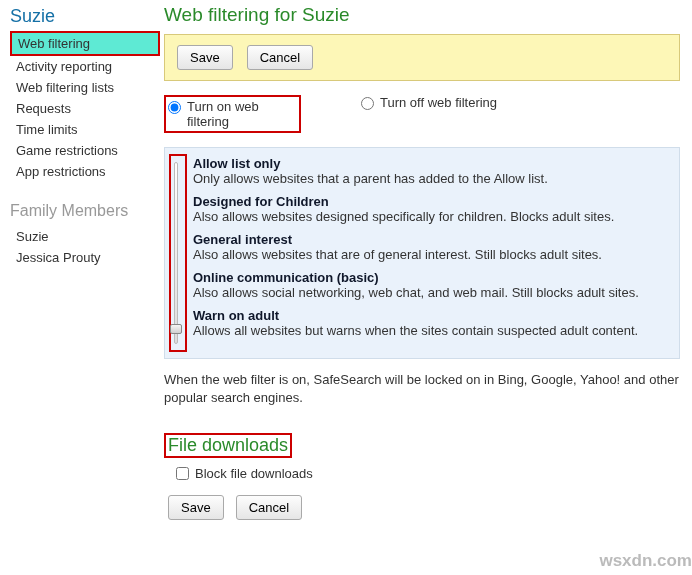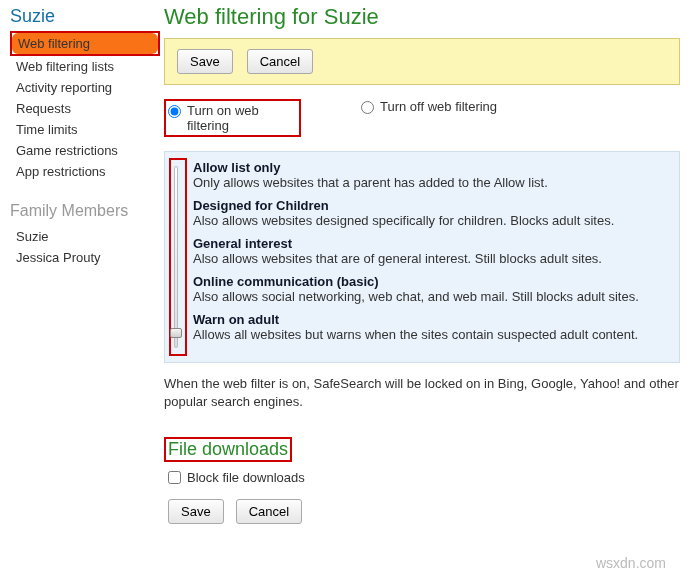--- a/index.html
+++ b/index.html
@@ -1,56 +1,56 @@
 <!DOCTYPE html>
 <html><head>
   <meta charset="utf-8">
   <style>
     * { box-sizing: border-box; margin: 0; padding: 0; }
     body { font-family: "Segoe UI", Arial, sans-serif; font-size: 13px; color: #333; background: #fff; width: 692px; }
     .container { display: flex; }
     .sidebar { width: 160px; padding: 6px 0 0 10px; }
     .sidebar-title { color: #1570a6; font-size: 18px; font-weight: normal; margin-bottom: 4px; }
     .sidebar-item { padding: 3px 6px; color: #333; cursor: pointer; }
-    .sidebar-item.selected { background: #f97316; border-radius: 6px; }
+    .sidebar-item.selected { background: #5eead4; }
     .sidebar-section-title { color: #999; font-size: 16px; margin: 20px 0 6px 0; }
     .boxred { border: 2px solid #c00; }
     .main { flex: 1; padding: 0 12px 12px 4px; }
-    .page-title { color: #2a8a2a; font-size: 22px; font-weight: normal; margin: 4px 0 8px 0; }
+    .page-title { color: #2a8a2a; font-size: 19px; font-weight: normal; margin: 4px 0 8px 0; }
     .save-banner { background: #fdf7b7; border: 1px solid #d8c97a; padding: 10px 12px; display: flex; align-items: center; gap: 14px; margin-bottom: 14px; }
     .btn { background: linear-gradient(#fdfdfd,#e6e6e6); border: 1px solid #a9a9a9; border-radius: 3px; padding: 4px 12px; font-size: 13px; cursor: pointer; }
     .radio-row { display: flex; align-items: flex-start; gap: 60px; margin: 6px 0 14px 0; }
     .radio-item { display: flex; align-items: flex-start; gap: 6px; }
     .radio-item input { margin-top: 2px; }
     .radio-item.boxed { border: 2px solid #c00; padding: 2px; }
     .levels { background: #eaf2fb; border: 1px solid #d0ddea; padding: 8px 10px 8px 28px; position: relative; margin-bottom: 12px; }
     .levels::before { content: ""; position: absolute; left: 4px; top: 6px; bottom: 6px; width: 14px; border: 2px solid #c00; }
     .slider-track { position: absolute; left: 9px; top: 14px; bottom: 14px; width: 4px; background: linear-gradient(#fff,#ddd); border: 1px solid #bbb; border-radius: 2px; }
     .slider-thumb { position: absolute; left: 5px; width: 12px; height: 10px; background: linear-gradient(#f5f5f5,#d0d0d0); border: 1px solid #888; border-radius: 2px; }
     .level { margin-bottom: 8px; }
     .level-title { font-weight: bold; color: #0f172a; }
     .level-desc { color: #333; font-size: 13px; }
     .safesearch-note { color: #333; margin: 12px 0 26px 0; line-height: 1.4; }
     .subheader { color: #2a8a2a; font-size: 18px; font-weight: normal; display: inline-block; padding: 0 2px; }
     .sub-boxed { border: 2px solid #c00; }
-    .checkbox-row { display: flex; align-items: center; gap: 6px; margin: 8px 0 14px 4px; }
+    .checkbox-row { display: flex; align-items: center; gap: 6px; margin: 8px 0 14px 12px; }
     .bottom-btns { display: flex; gap: 12px; padding-left: 4px; }
-    .watermark { position: fixed; right: 26px; bottom: 4px; font-size: 14px; color: #bbb; }
+    .watermark { position: fixed; right: 0; bottom: 4px; font-size: 17px; color: #bbb; font-weight: bold; }
   </style>
 </head>
 <body>
 
 <div class="container">
   <div class="sidebar">
     <div class="sidebar-title">Suzie</div>
     <div class="boxred">
       <div class="sidebar-item selected">Web filtering</div>
     </div>
+    <div class="sidebar-item">Activity reporting</div>
     <div class="sidebar-item">Web filtering lists</div>
-    <div class="sidebar-item">Activity reporting</div>
     <div class="sidebar-item">Requests</div>
     <div class="sidebar-item">Time limits</div>
     <div class="sidebar-item">Game restrictions</div>
     <div class="sidebar-item">App restrictions</div>
 
     <div class="sidebar-section-title">Family Members</div>
     <div class="sidebar-item">Suzie</div>
     <div class="sidebar-item">Jessica Prouty</div>
   </div>
 

